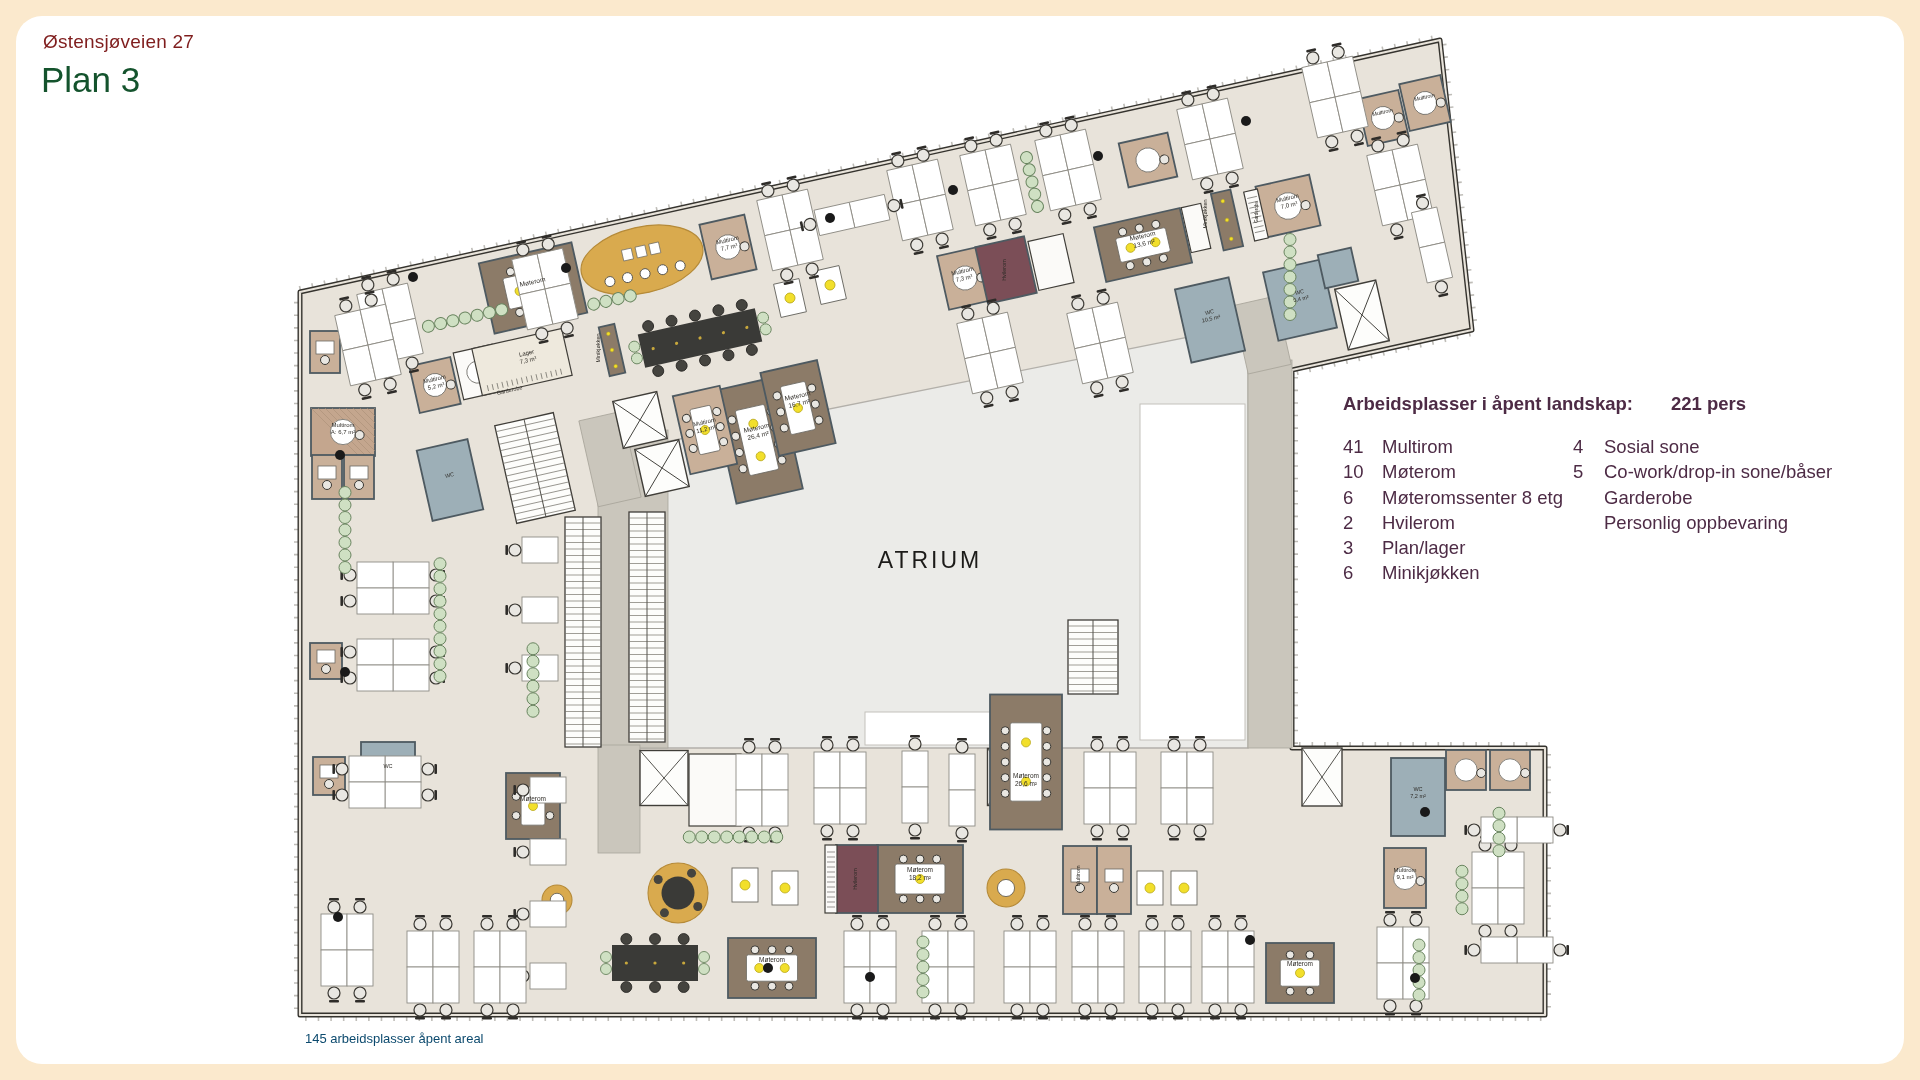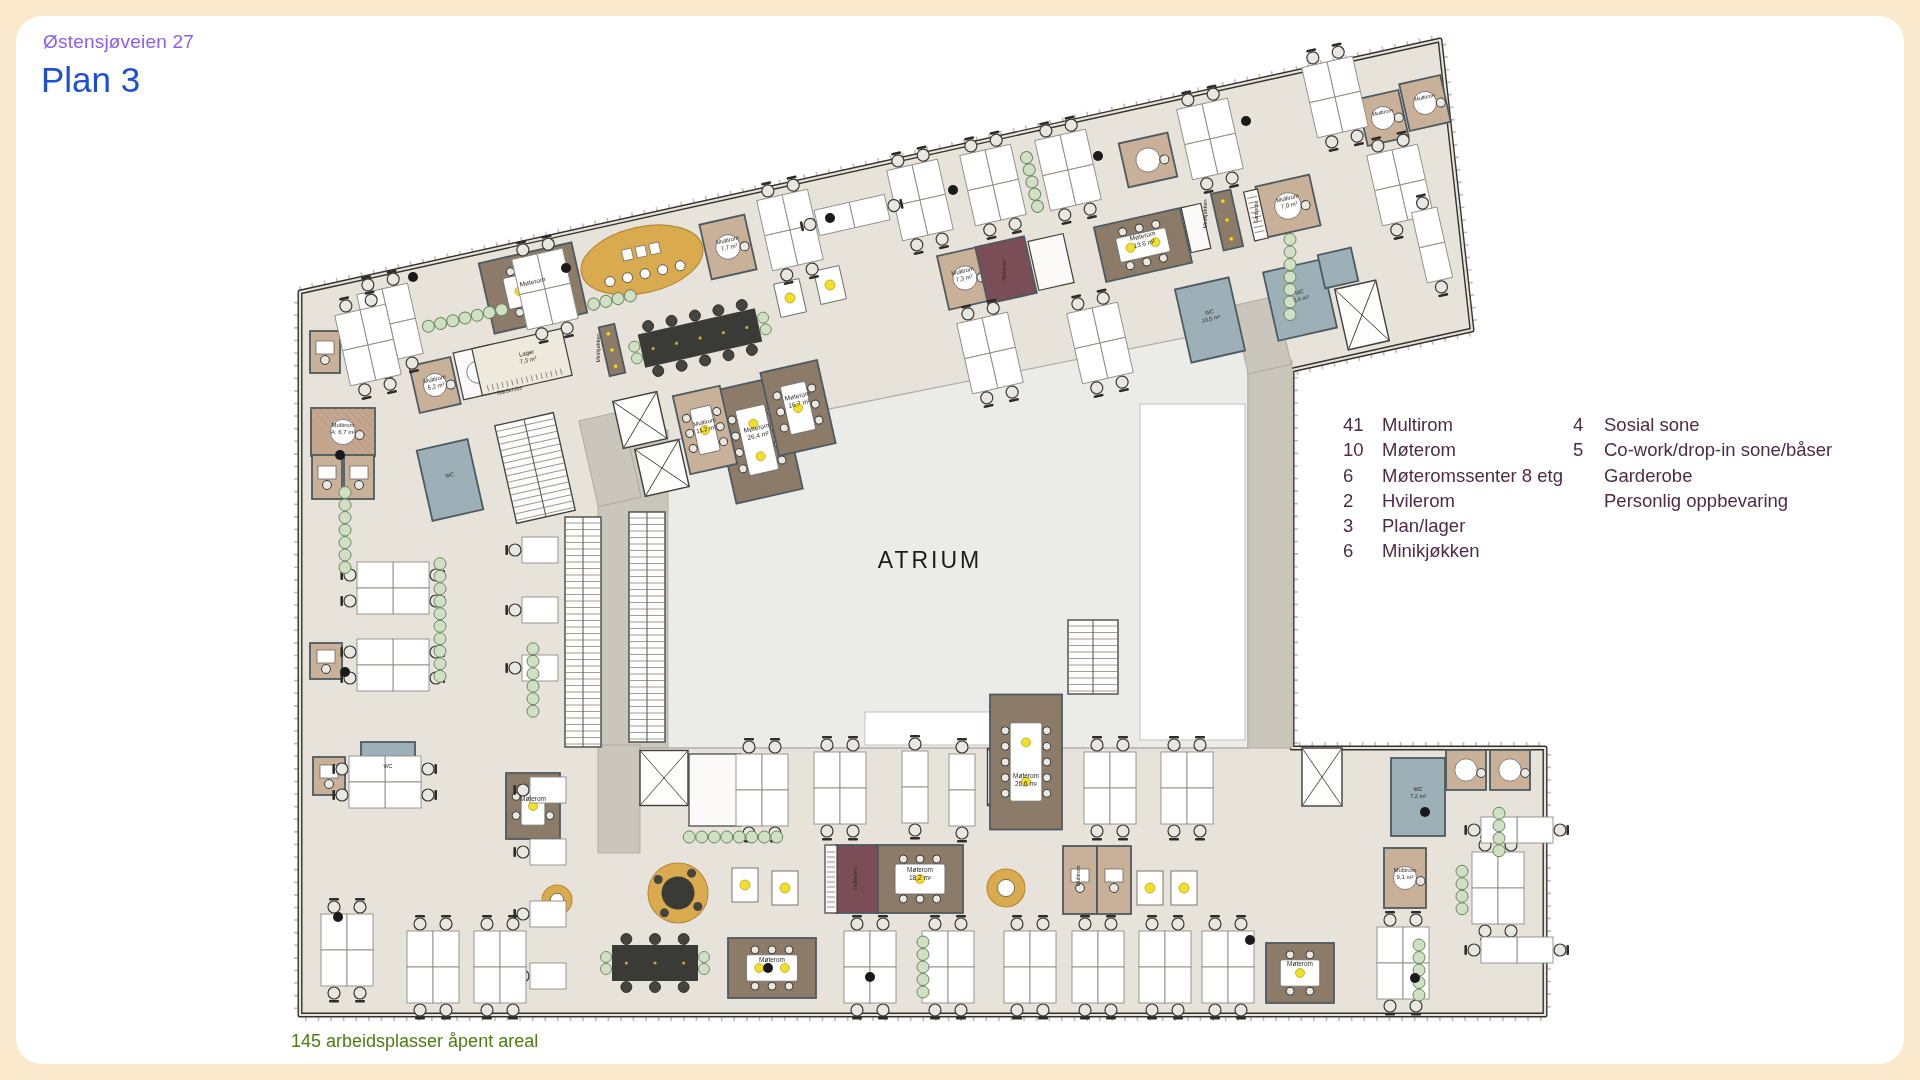--- a/index.html
+++ b/index.html
@@ -1,21 +1,21 @@
 <!DOCTYPE html>
 <html><head>
 <meta charset="utf-8">
 <style>
   html,body{margin:0;padding:0;width:1920px;height:1080px;overflow:hidden;
     background:#fbe9cd;font-family:"Liberation Sans",sans-serif;}
   .card{position:absolute;left:16px;top:16px;width:1888px;height:1048px;
     background:#ffffff;border-radius:26px;}
-  .address{position:absolute;left:43px;top:31px;font-size:19px;color:#8b5cf6;letter-spacing:.2px;}
-  .plan-title{position:absolute;left:41px;top:60px;font-size:35px;color:#1d4ed8;}
-  .footnote{position:absolute;left:291px;top:1031px;font-size:18px;color:#4d7c0f;}
+  .address{position:absolute;left:43px;top:31px;font-size:19px;color:#7f1d1d;letter-spacing:.2px;}
+  .plan-title{position:absolute;left:41px;top:60px;font-size:35px;color:#14532d;}
+  .footnote{position:absolute;left:305px;top:1031px;font-size:13px;color:#0c4a6e;}
   .legend{position:absolute;left:1343px;top:393px;color:#4d2b45;width:560px;}
   .legend-header{font-size:18.5px;font-weight:bold;}
   .legend-header .persons{margin-left:38px;}
   .legend-cols{display:flex;margin-top:19px;}
   .lcol{width:230px;}
   .lcol2{width:330px;}
   .lrow{display:flex;font-size:18.5px;line-height:25.3px;}
   .lrow .lnum{width:26px;margin-right:13px;flex:none;}
   .lcol2 .lrow .lnum{width:18px;}
   svg{position:absolute;left:0;top:0;}
@@ -1289,20 +1289,23 @@
     <g transform="rotate(-90 1080 876)">
       <text x="1080" y="876" font-size="5.5" fill="#2f2c27" text-anchor="middle" letter-spacing="0"><tspan x="1080" dy="0">Multirom</tspan></text>
     </g>
   </svg>
 
 <div class="address">Østensjøveien 27</div>
 <div class="plan-title">Plan 3</div>
 <div class="footnote">145 arbeidsplasser åpent areal</div>
 
 <div class="legend">
+  <div class="legend-header">
+    <span>Arbeidsplasser i åpent landskap:</span><span class="persons">221 pers</span>
+  </div>
   <div class="legend-cols">
     <div class="lcol" id="lcol1">
         <div class="lrow">
           <span class="lnum">41</span>
           <span>Multirom</span>
         </div>
         <div class="lrow">
           <span class="lnum">10</span>
           <span>Møterom</span>
         </div>

